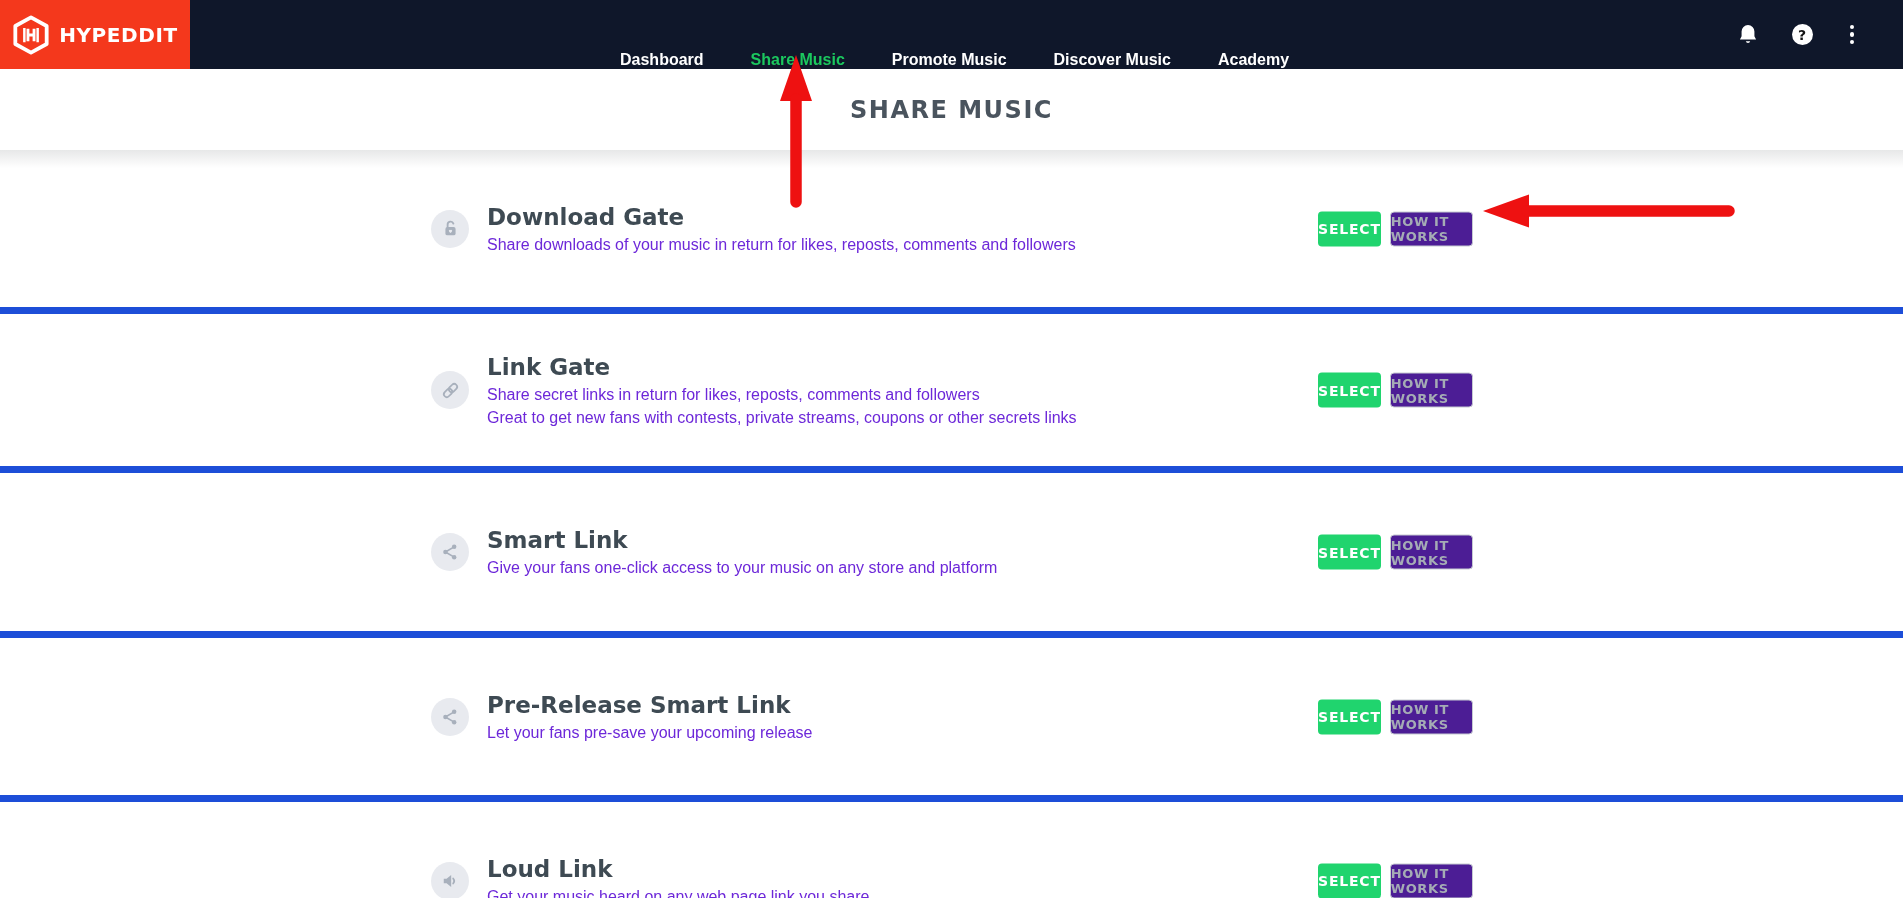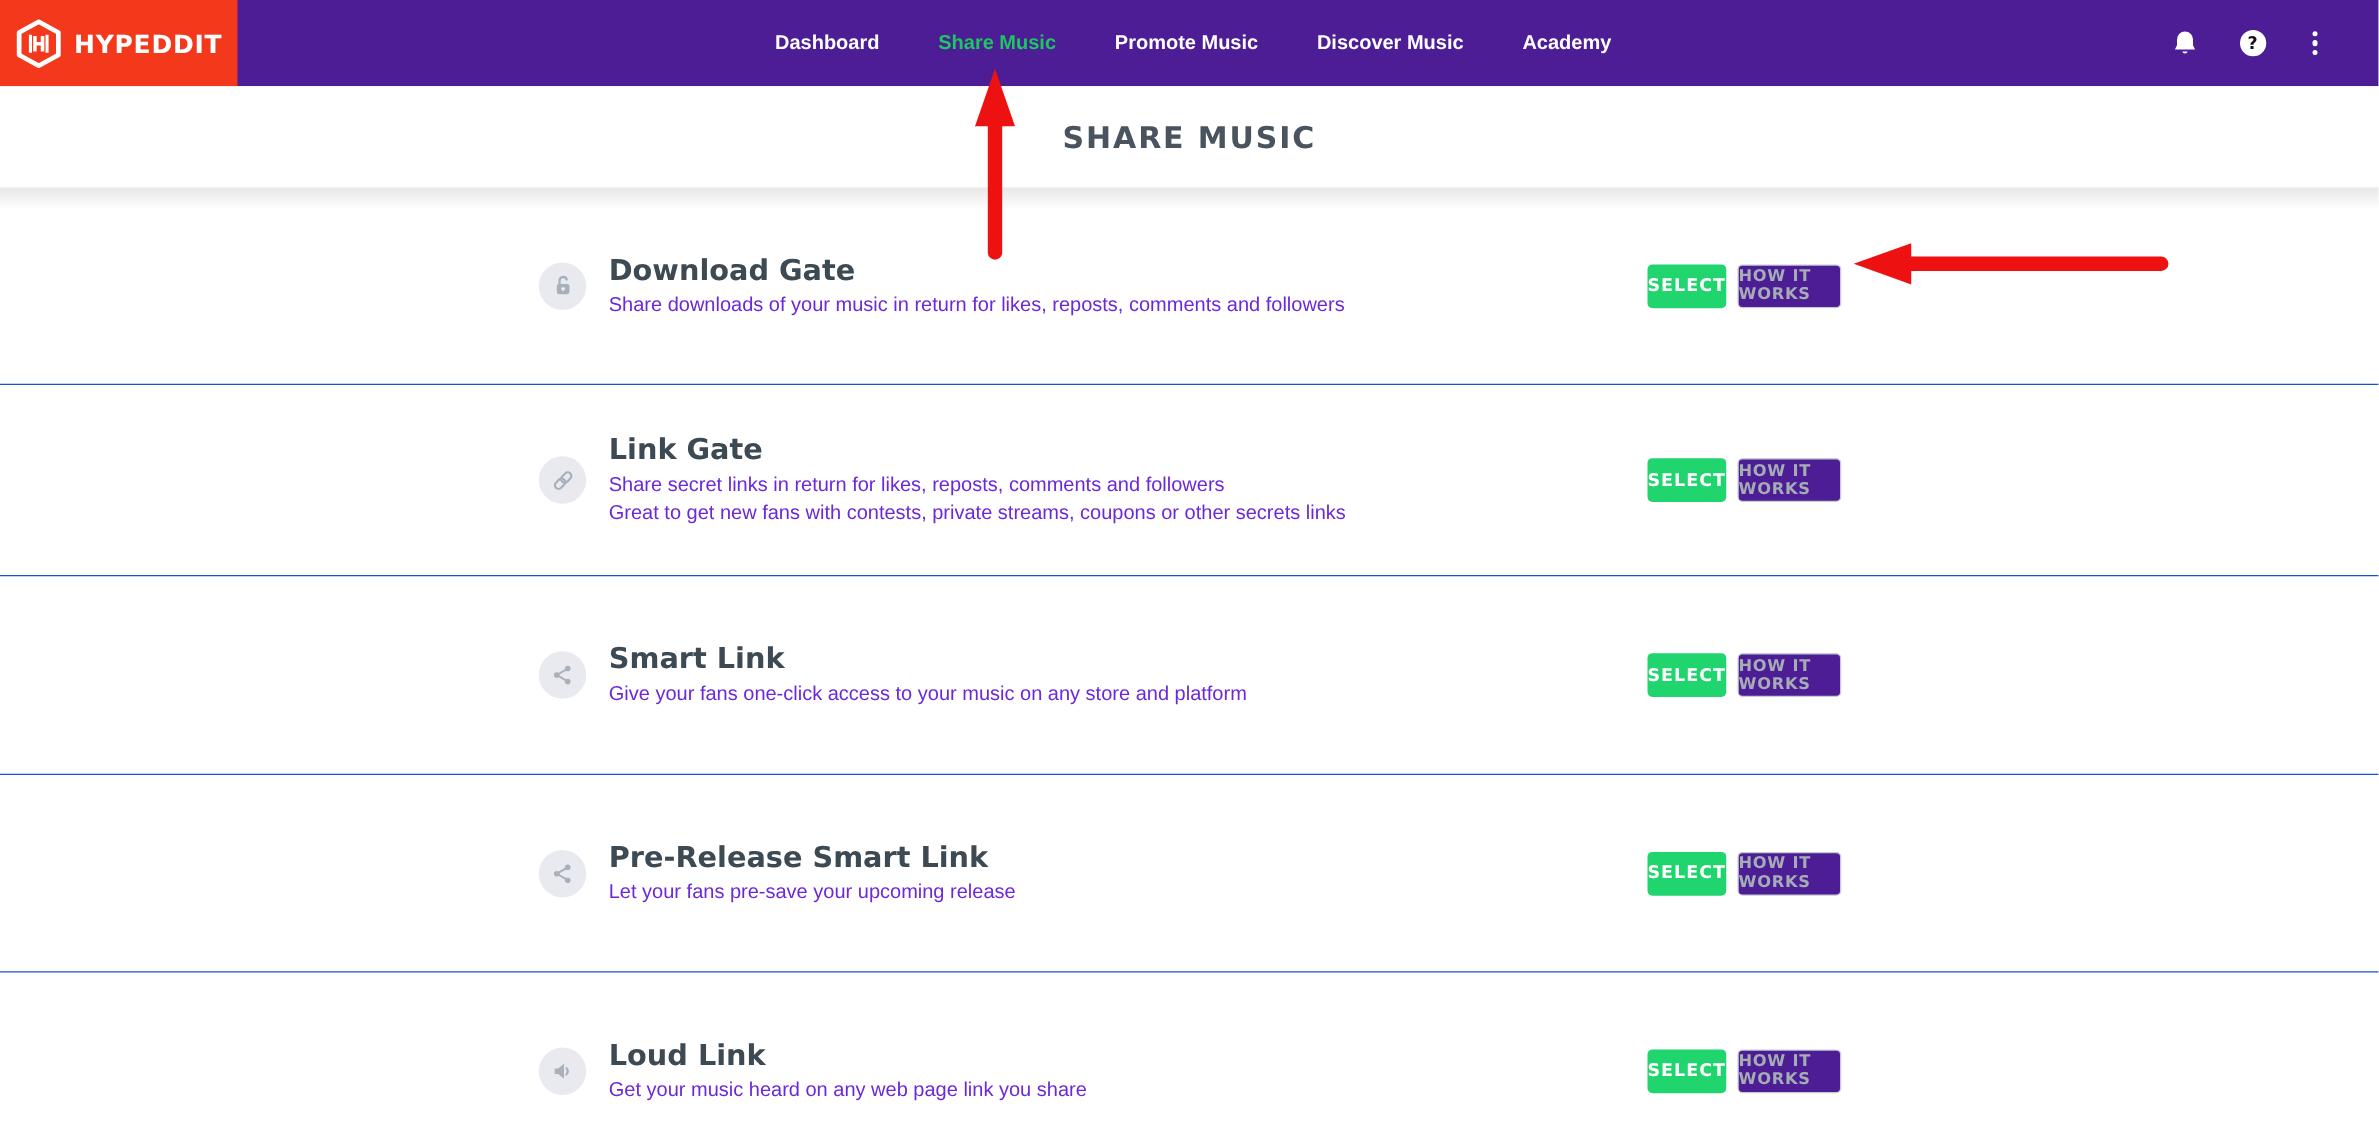--- a/index.html
+++ b/index.html
@@ -1,32 +1,32 @@
 <!DOCTYPE html>
 <html><head>
 <meta charset="utf-8">
 <style>
   html,body{margin:0;padding:0;background:#ffffff;}
   .page{
     position:relative;width:1903px;height:898px;overflow:hidden;
     font-family:"Liberation Sans","DejaVu Sans",sans-serif;background:#ffffff;
   }
   
-  .topbar{position:relative;height:69px;background:#4c1d95;}
+  .topbar{position:relative;height:69px;background:#0f172a;}
   .logo-block{
     position:absolute;left:0;top:0;width:190px;height:69px;background:#f4381c;
     display:flex;align-items:center;justify-content:center;gap:9px;cursor:pointer;
   }
   .logo-hex{width:38px;height:40px;display:block;}
   .logo-text{
     color:#ffffff;font-weight:bold;font-size:20px;letter-spacing:.6px;
     font-family:"DejaVu Sans","Liberation Sans",sans-serif;
   }
   .main-nav{
-    position:absolute;left:620px;top:0;height:69px;display:flex;align-items:center;gap:47px;
+    position:absolute;left:620px;top:0;height:69px;display:flex;align-items:flex-end;gap:47px;
   }
   .nav-item{
     color:#ffffff;font-size:16px;font-weight:bold;cursor:pointer;white-space:nowrap;
   }
   .nav-item.active{color:#1bc75e;}
   .topbar-icons{
     position:absolute;right:45px;top:0;height:69px;display:flex;align-items:center;gap:33px;
   }
   .icon-btn{display:flex;align-items:center;justify-content:center;cursor:pointer;}
   .help-circle{
@@ -45,21 +45,21 @@
     font-family:"DejaVu Sans","Liberation Sans",sans-serif;
   }
   
   .content{position:relative;background:#ffffff;}
   .content::before{
     content:"";position:absolute;left:0;top:0;width:100%;height:18px;
     background:linear-gradient(to bottom,rgba(20,25,30,0.10),rgba(20,25,30,0));
     pointer-events:none;
   }
   .product-row{position:relative;height:157px;}
-  .product-row + .product-row{border-top:1px solid #1d4ed8;}
+  .product-row + .product-row{border-top:7px solid #1d4ed8;}
   .product-row:nth-child(2){height:152px;}
   .product-row:nth-child(3){height:158px;}
   .product-icon{
     position:absolute;left:431px;top:50%;transform:translateY(-50%);
     width:38px;height:38px;border-radius:50%;background:#e8eaef;color:#a8b0bc;
     display:flex;align-items:center;justify-content:center;
   }
   .product-icon svg{display:block;}
   .product-text{
     position:absolute;left:487px;top:50%;transform:translateY(-50%);

